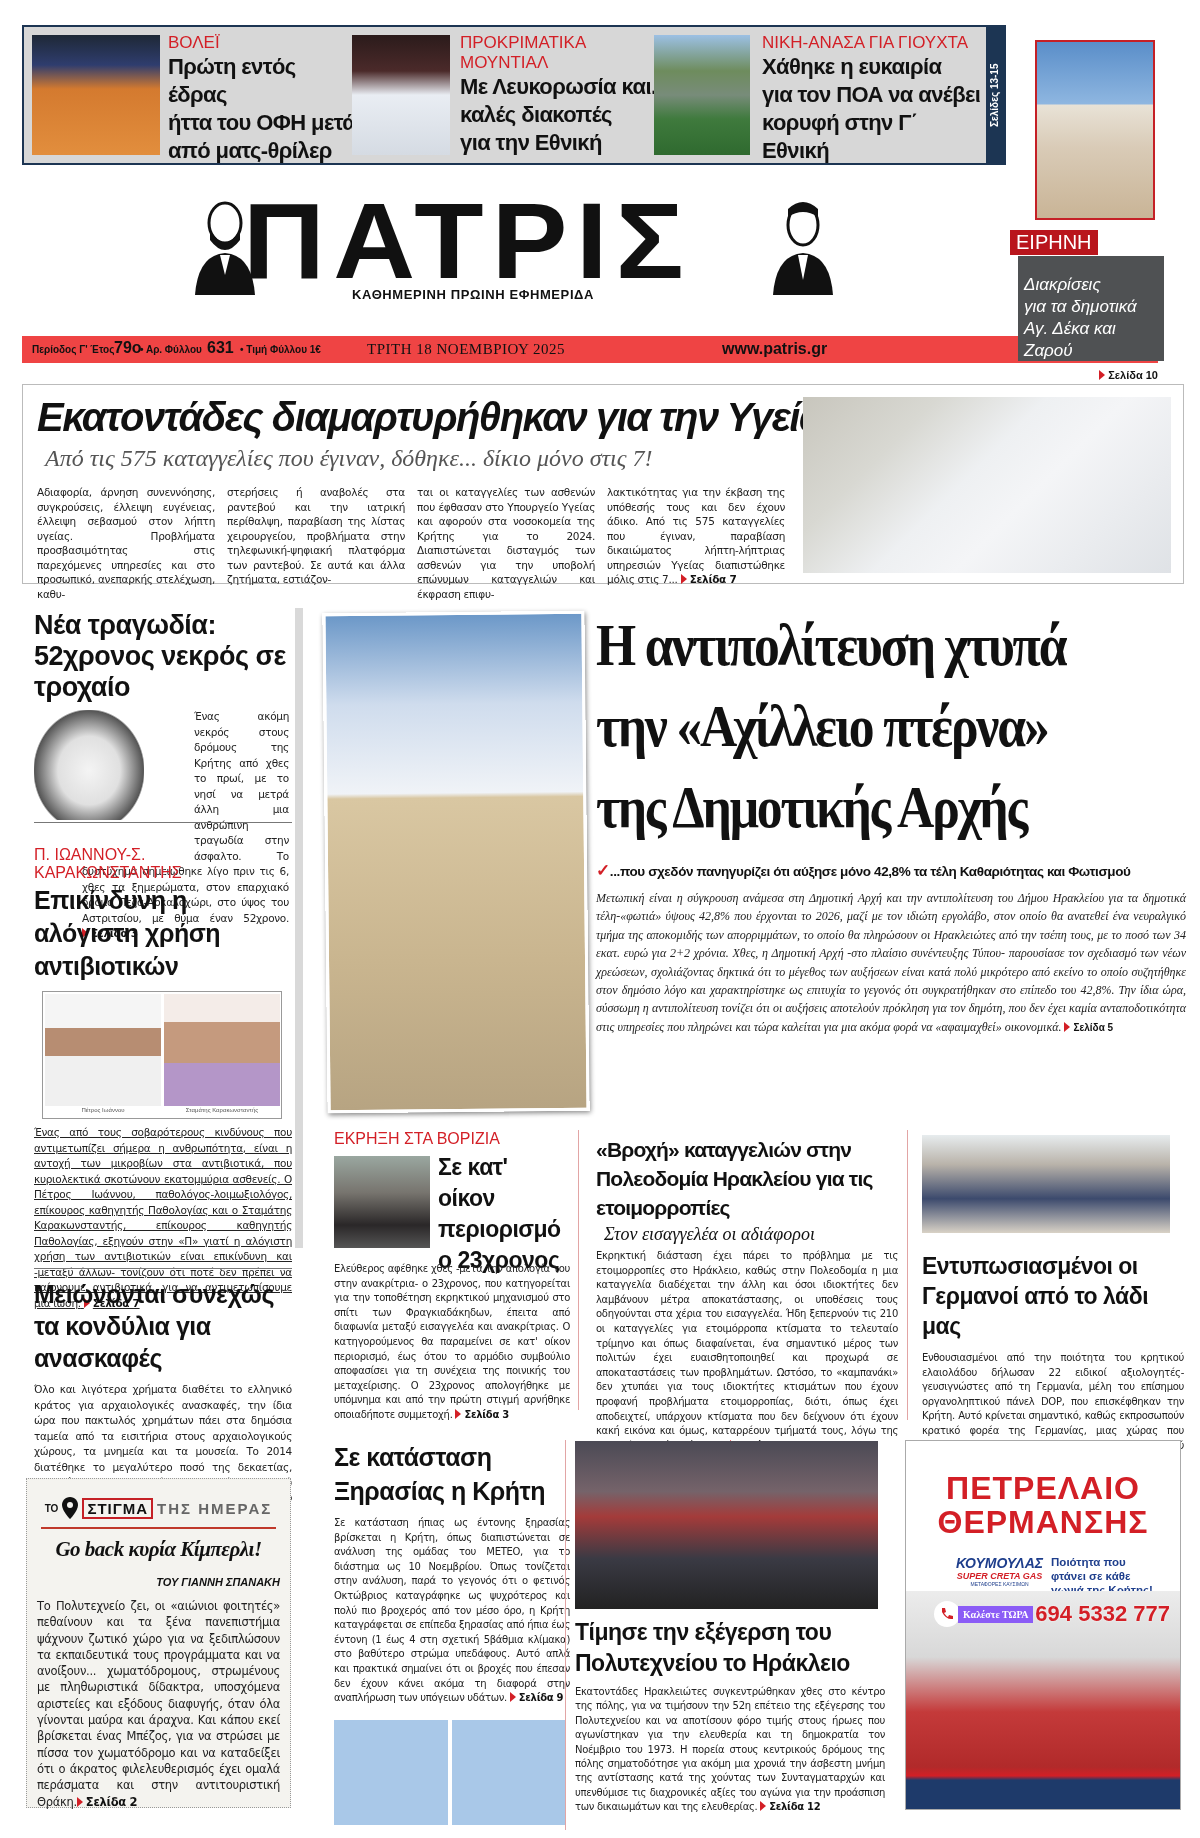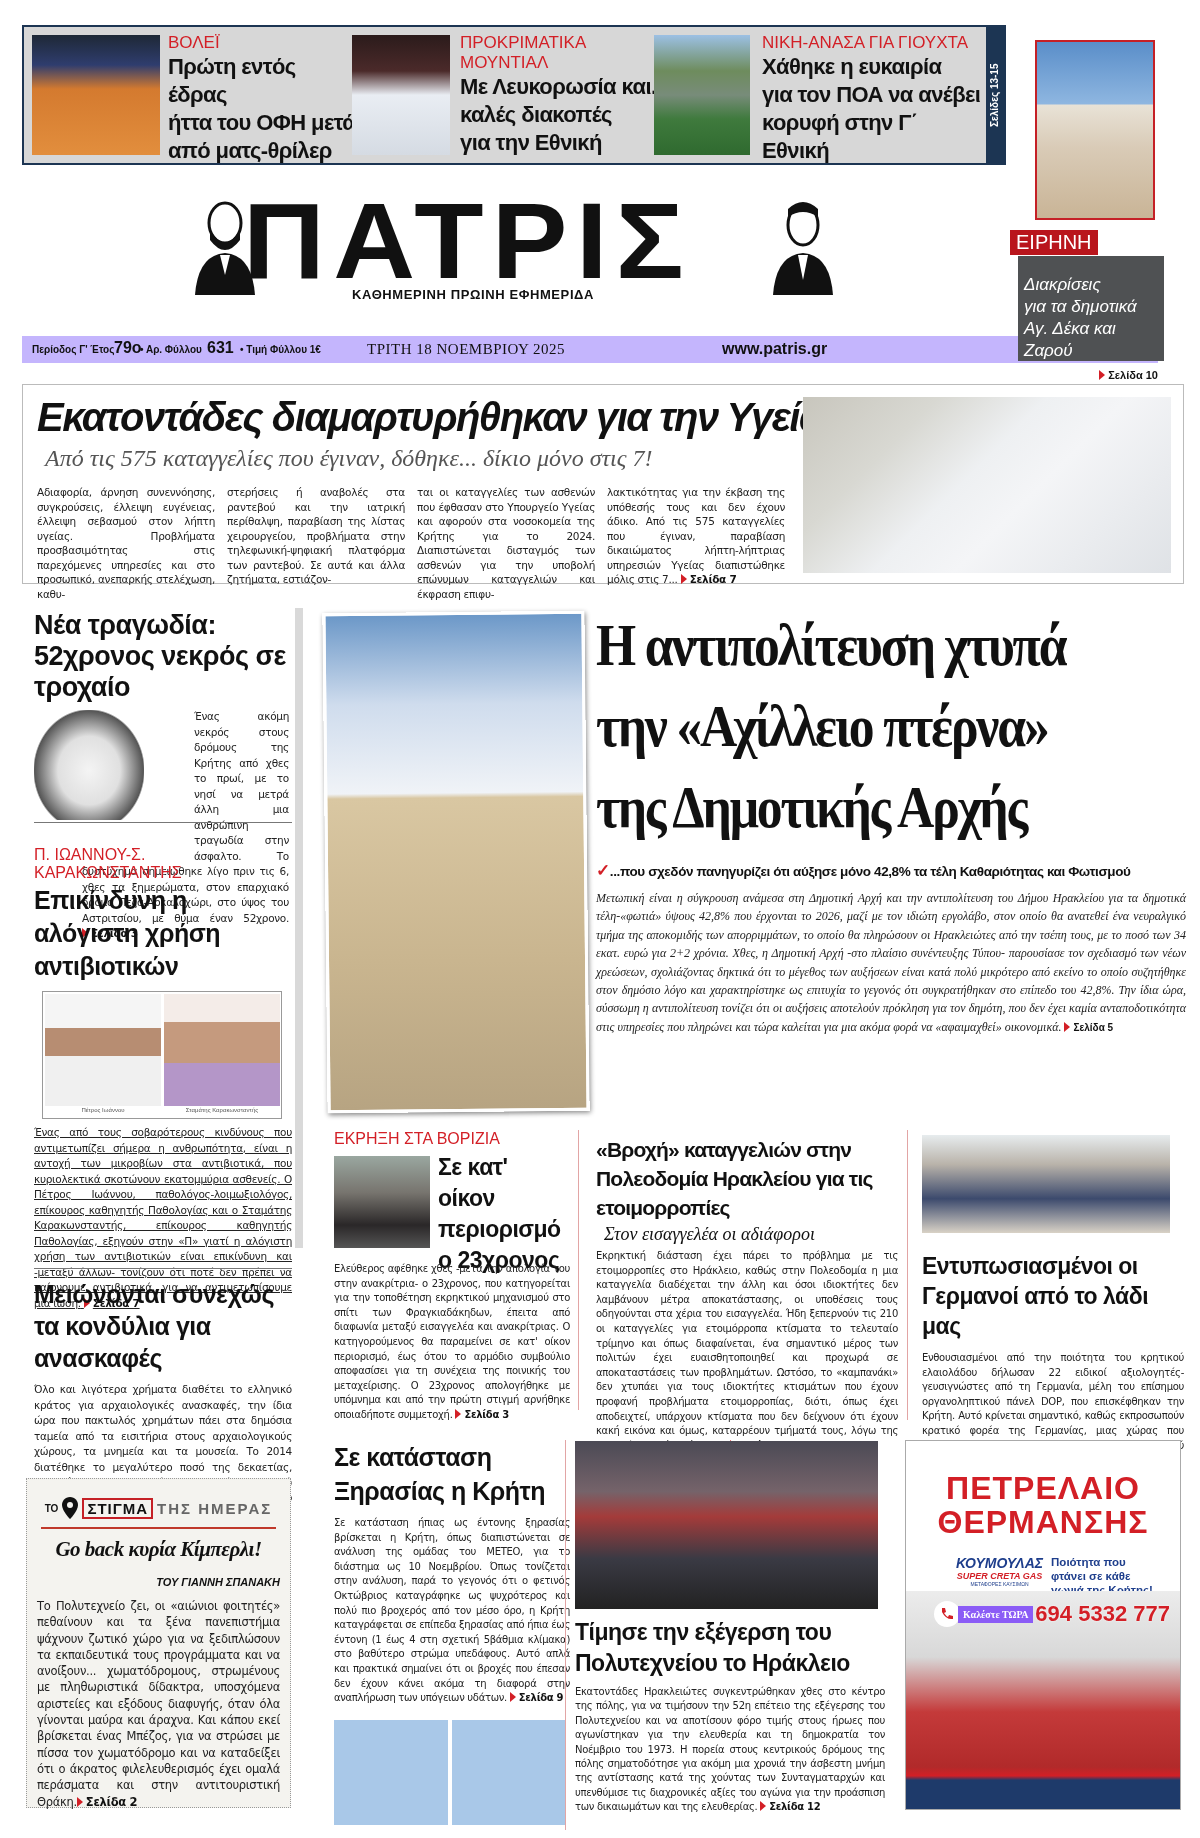--- a/index.html
+++ b/index.html
@@ -20,21 +20,21 @@
   #sports { left: 22px; top: 25px; width: 984px; height: 140px; background: #d7d7d7; border: 2px solid #1c3553; }
   #sports .side { position: absolute; right: 0; top: 0; width: 18px; height: 100%; background: #1c3553; color: #fff; font-size: 10px; font-weight: bold; writing-mode: vertical-rl; transform: rotate(180deg); text-align: center; line-height: 18px; }
   .sp-item { position: absolute; top: 6px; height: 126px; }
   .sp-item .kick { font-size: 17px; color: #d31f26; line-height: 20px; }
   .sp-item .title { font-size: 22px; font-weight: bold; line-height: 28px; color: #111; letter-spacing: -0.6px; }
 
   
   #masthead-title { left: 243px; top: 186px; font-size: 108px; font-weight: 900; letter-spacing: 8px; line-height: 110px; transform: scaleX(1.05); transform-origin: left top; }
   #masthead-sub { left: 352px; top: 287px; font-size: 13px; font-weight: bold; letter-spacing: 0.6px; }
   .portrait { position: absolute; width: 70px; height: 100px; }
-  #info-bar { left: 22px; top: 336px; width: 1136px; height: 27px; background: #c4b5fd; }
+  #info-bar { left: 22px; top: 336px; width: 1136px; height: 27px; background: #ef4444; }
   #info-bar span { position: absolute; top: 6px; }
 
   
   #promo-photo { left: 1035px; top: 40px; width: 120px; height: 180px; border: 2px solid #c52026; background: linear-gradient(#5a8ec9 0%, #8eb6e0 35%, #e8e2d6 36%, #d9cbb7 60%, #c9b496 100%); }
   #promo-label { left: 1010px; top: 230px; background: #b9151c; color: #fff; font-size: 20px; padding: 1px 6px; }
   #promo-box { left: 1018px; top: 256px; width: 146px; height: 105px; background: #4f5153; color: #fff; padding: 8px 6px; font-style: italic; font-size: 17px; line-height: 22px; }
 
   
   #health { left: 22px; top: 384px; width: 1162px; height: 200px; border: 1px solid #bbb; }
 

